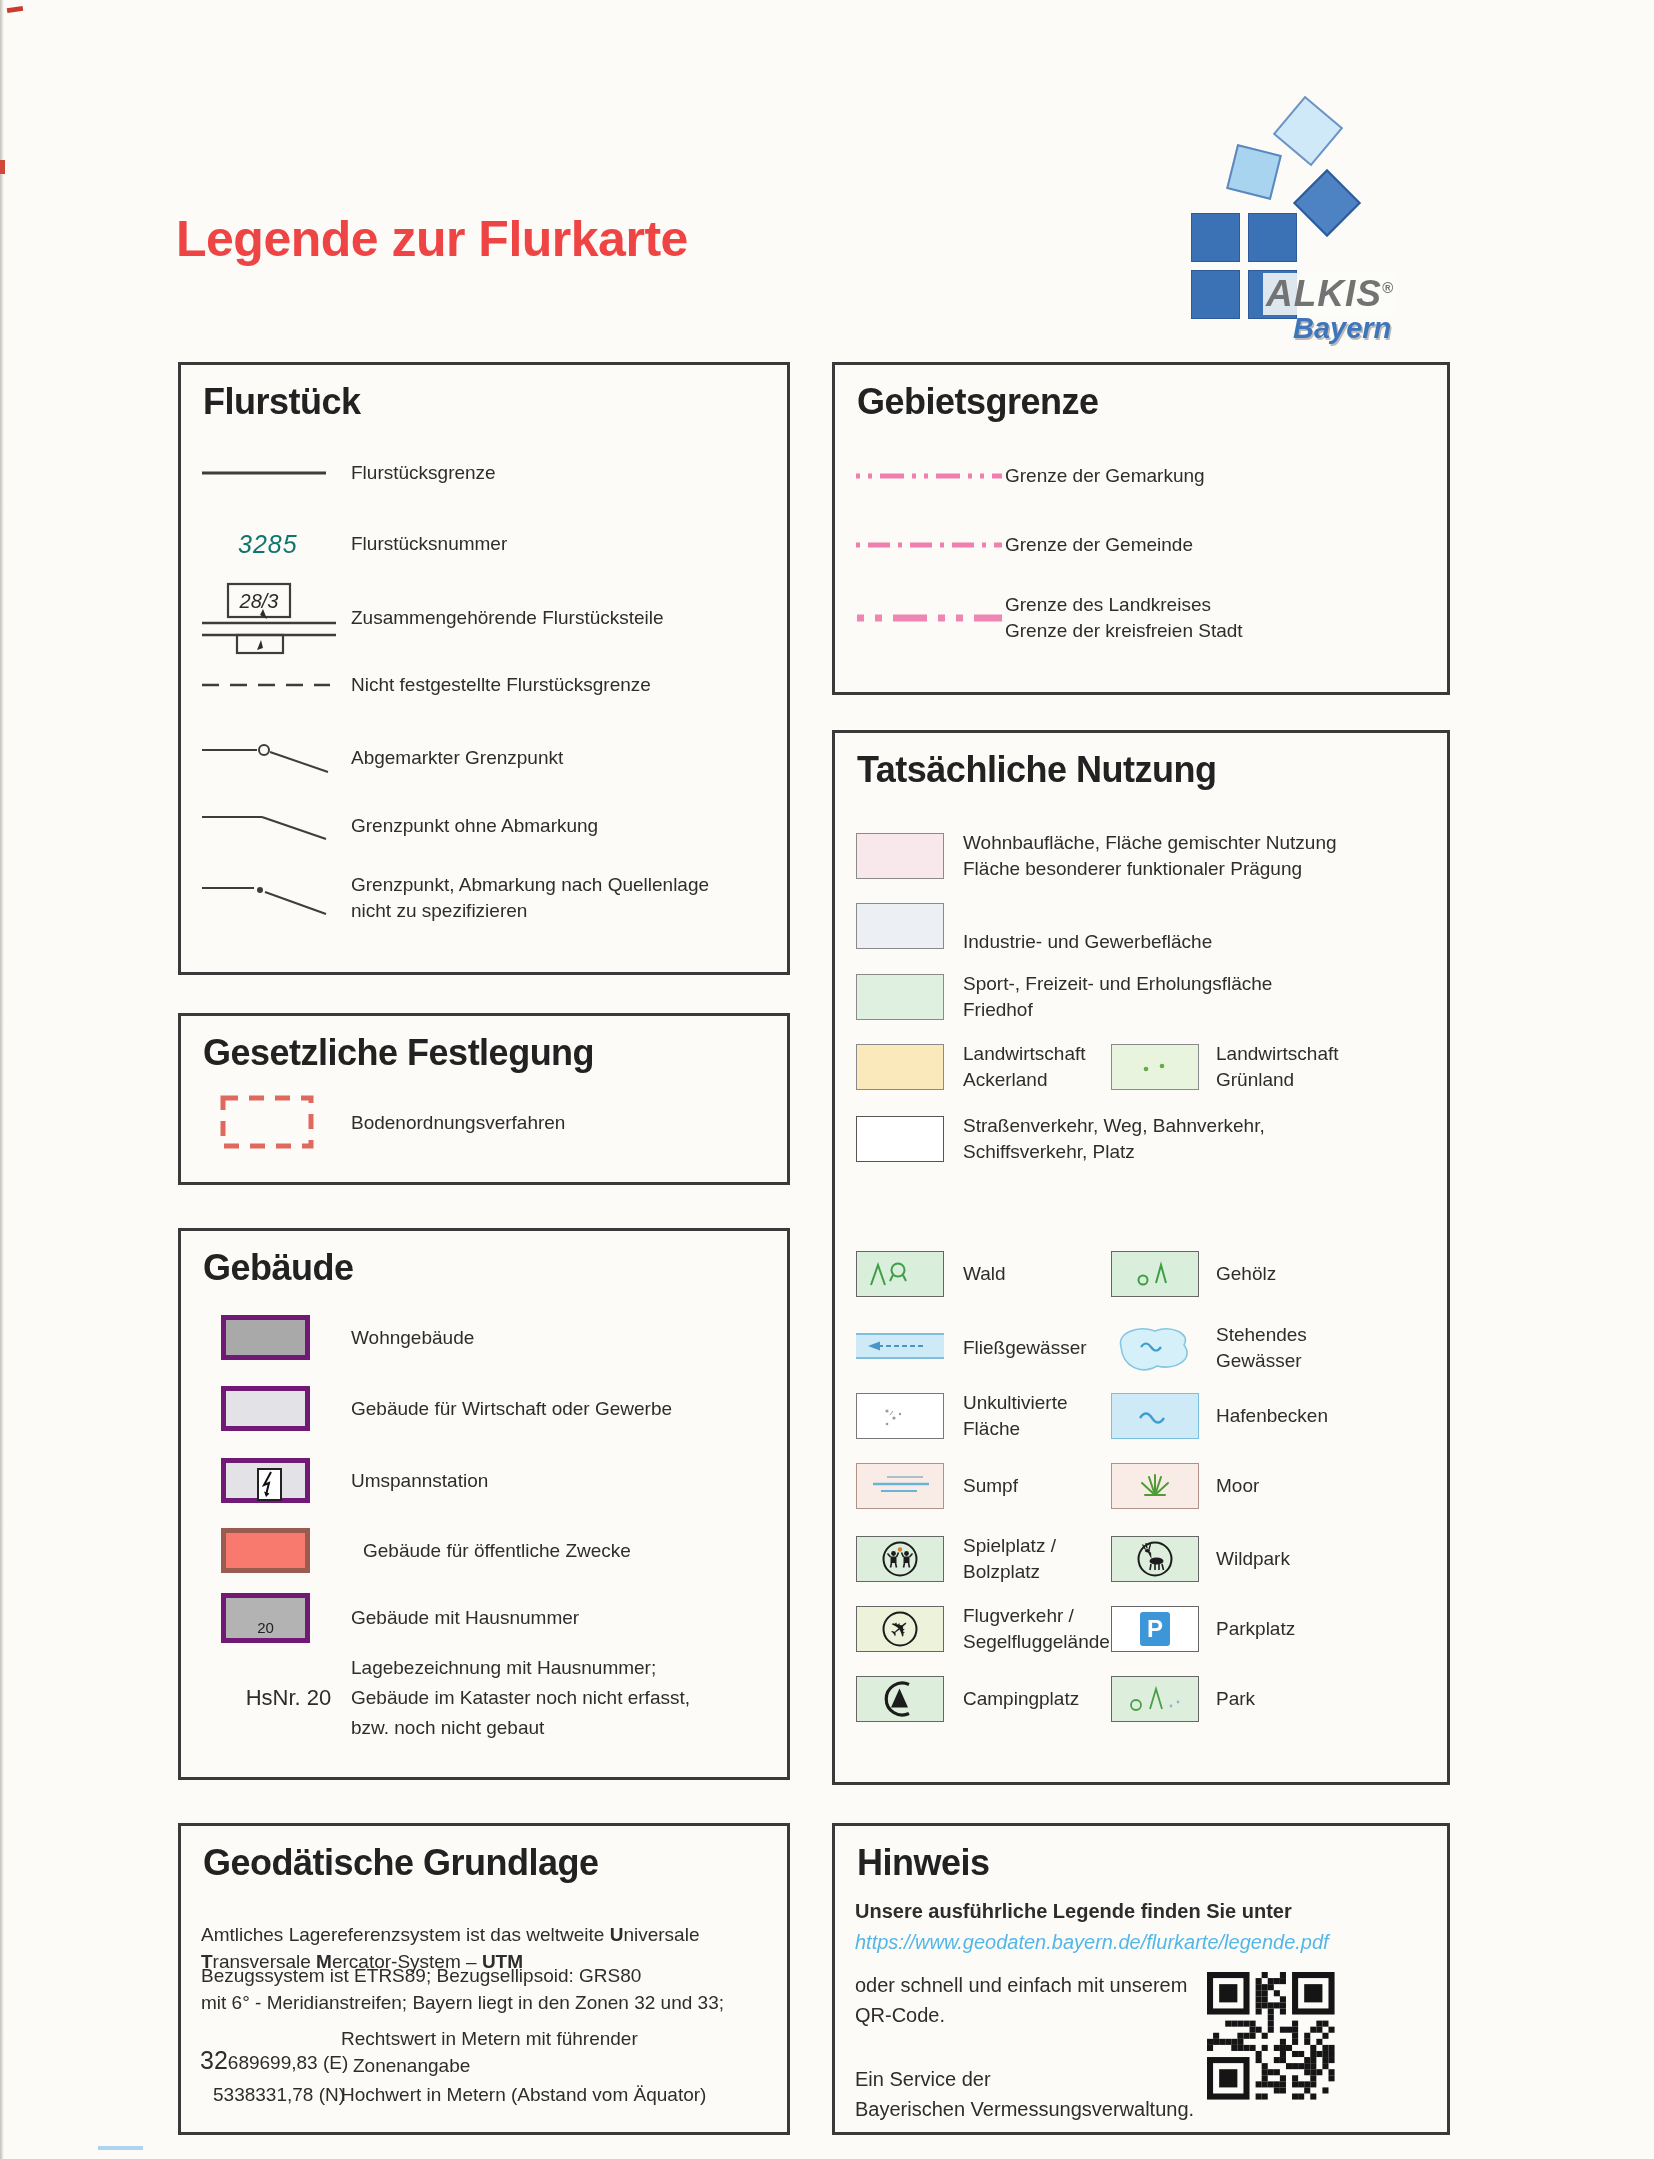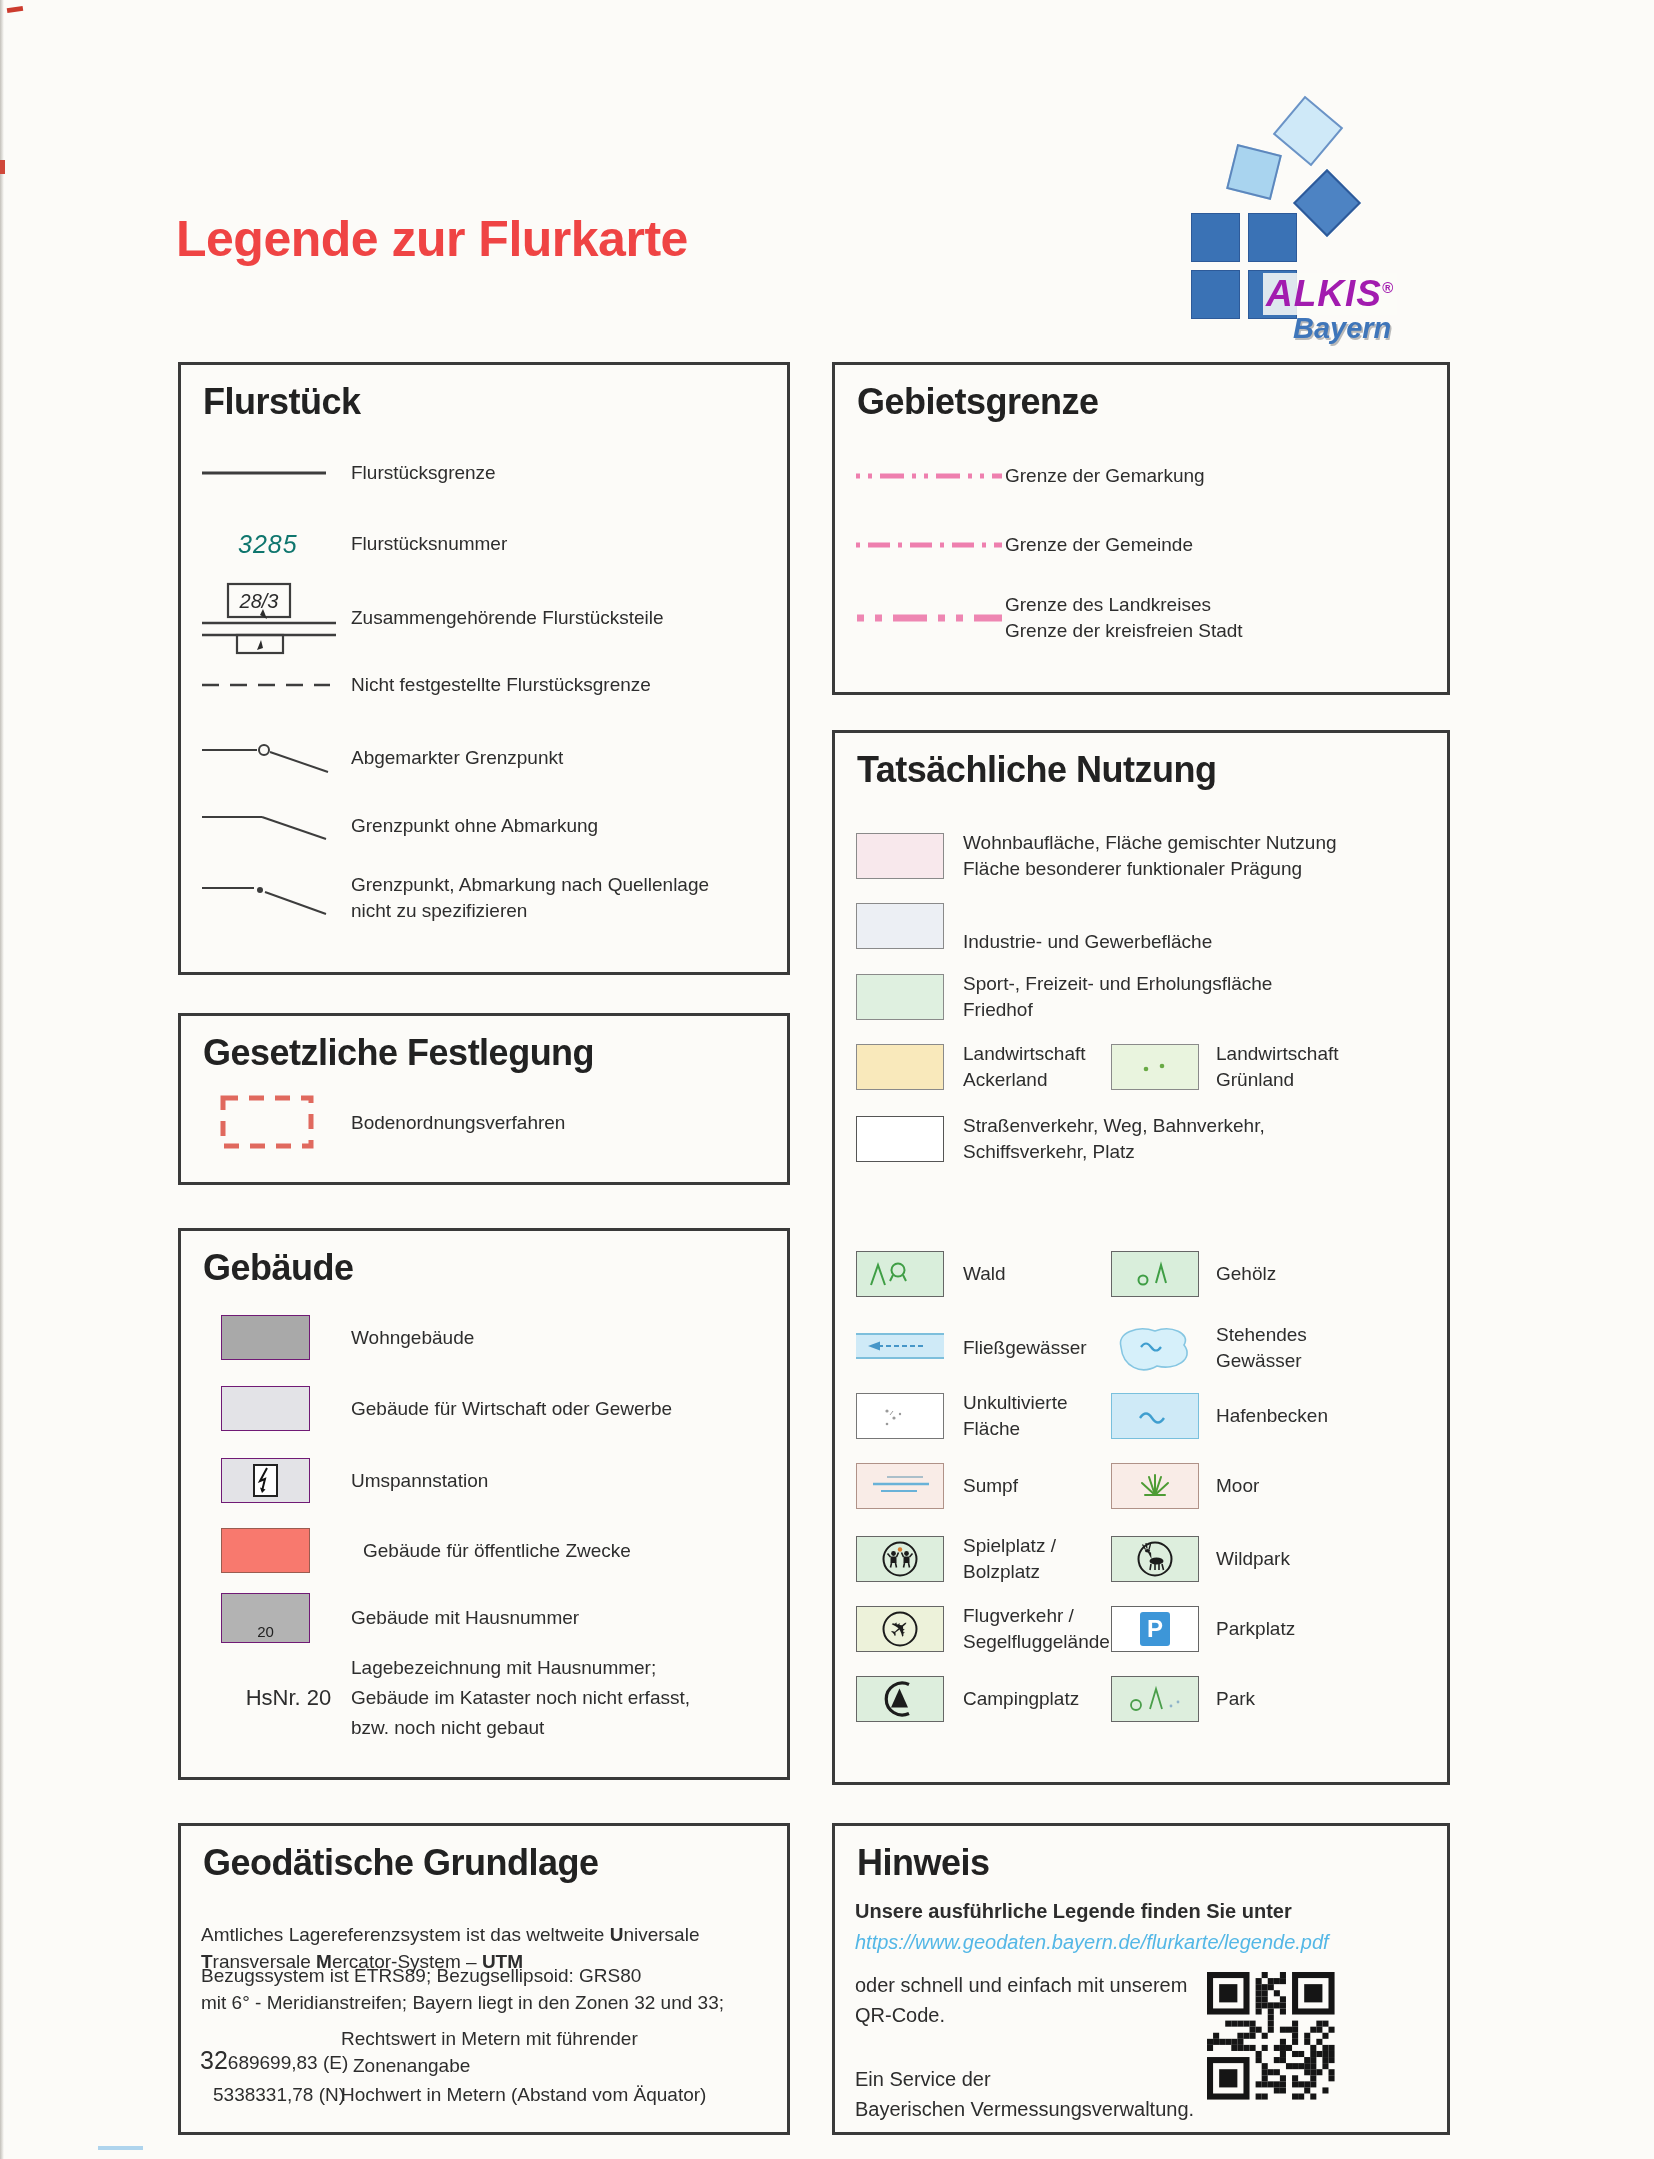--- a/index.html
+++ b/index.html
@@ -6,33 +6,33 @@
   #page{position:relative;width:1654px;height:2159px;background:#fcfbf8;
         font-family:"Liberation Sans",sans-serif;color:#2d2d2d;overflow:hidden;}
   .box{position:absolute;border:3px solid #3a3a3a;box-sizing:border-box;background:#fcfbf8;}
   .box-title{position:absolute;left:22px;top:16px;font-size:36px;font-weight:bold;color:#222;letter-spacing:-0.5px;}
   .page-title{position:absolute;left:176px;top:210px;font-size:50px;font-weight:bold;color:#ef4444;letter-spacing:-0.5px;}
   .lbl{font-size:19px;line-height:26px;color:#2d2d2d;white-space:pre-line;}
   .li{position:absolute;left:19px;right:10px;display:flex;align-items:center;}
   .li .sym{flex:0 0 151px;width:151px;display:flex;align-items:center;}
   .gb-li{position:absolute;left:40px;right:10px;display:flex;align-items:center;}
   .gb-li .sym{flex:0 0 130px;width:130px;display:flex;align-items:center;}
-  .gb-sw{width:89px;height:45px;box-sizing:border-box;border:1px solid #701a75;position:relative;}
+  .gb-sw{width:89px;height:45px;box-sizing:border-box;border:5px solid #701a75;position:relative;}
   .nz-sw{position:absolute;left:21px;width:88px;height:46px;box-sizing:border-box;border:1px solid #8a8a8a;}
   .nz-lb{position:absolute;left:128px;height:46px;display:flex;align-items:center;}
   .nz-sw.r{left:276px;}
   .nz-lb.r{left:381px;}
   .geo-txt{position:absolute;font-size:19px;line-height:27px;color:#2d2d2d;white-space:pre-line;}
   .hw-txt{position:absolute;font-size:20px;line-height:30px;color:#2d2d2d;white-space:pre-line;}
   .num-sample{font-size:25px;font-style:italic;color:#0f766e;letter-spacing:1px;}
   svg text{font-family:"Liberation Sans",sans-serif;}
   .logo-sq{position:absolute;width:49px;height:49px;background:#3a72b5;border:1px solid #2d5a99;box-sizing:border-box;}
   .logo-dia{position:absolute;box-sizing:border-box;}
   .alkis-word{position:absolute;left:1263px;top:273px;font-size:37px;font-weight:bold;font-style:italic;
-              color:#a21caf;background:rgba(252,251,248,0.85);padding:0 3px;letter-spacing:1px;}
+              color:#737373;background:rgba(252,251,248,0.85);padding:0 3px;letter-spacing:1px;}
   .alkis-word sup{font-size:15px;}
   .bayern-word{position:absolute;left:1293px;top:312px;font-size:29px;font-weight:bold;font-style:italic;
                color:#3f76ba;text-shadow:1.5px 1.5px 0 #b9b9b9;}
 </style>
 </head>
 <body>
 
 <div id="page">
 
   <div style="position:absolute;left:0;top:0;width:4px;height:2159px;background:linear-gradient(to right,#c3c0ba,rgba(252,251,248,0));"></div>

